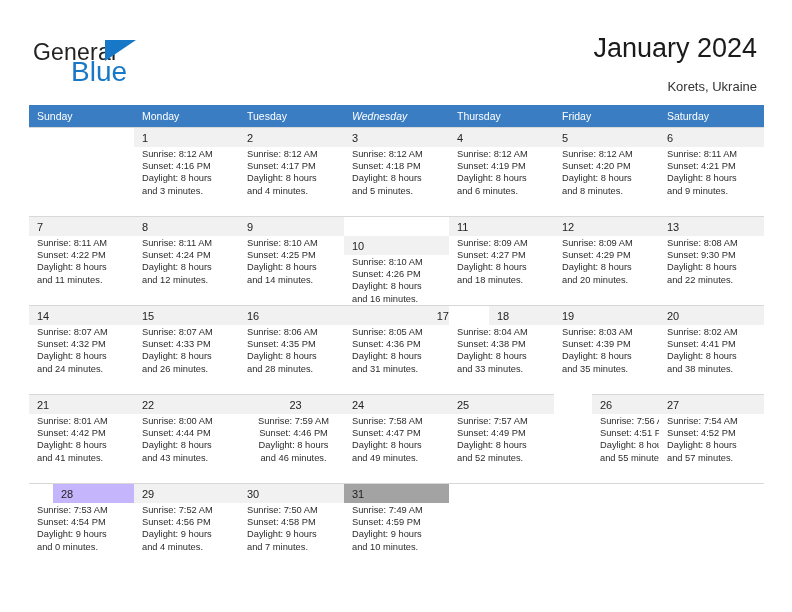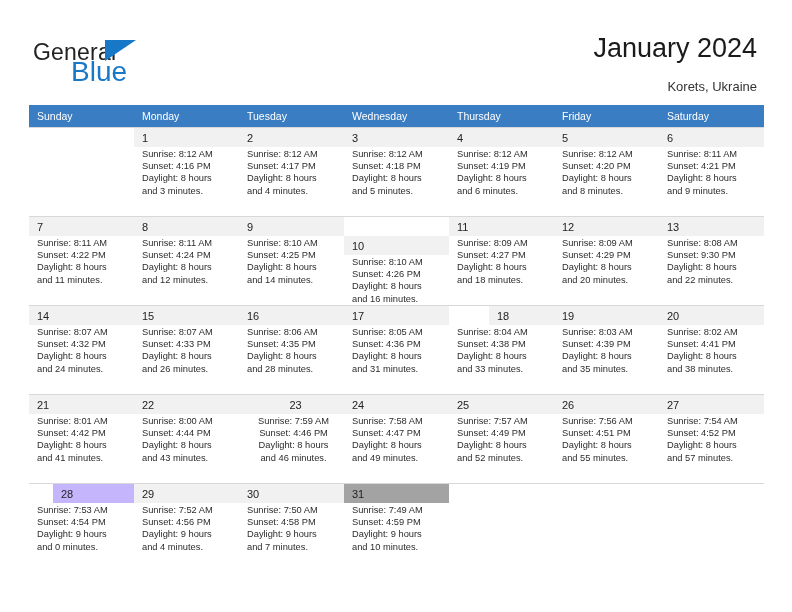--- a/index.html
+++ b/index.html
@@ -152,21 +152,21 @@
     <div class="title">January 2024</div>
     <div class="subtitle">Korets, Ukraine</div>
   </div>
 
   <table class="calendar">
     <thead>
       <tr>
         <th style="background: rgb(58, 125, 194);">Sunday</th>
         <th style="background: rgb(58, 125, 194);">Monday</th>
         <th style="background: rgb(58, 125, 194);">Tuesday</th>
-        <th style="background: rgb(58, 125, 194);">Wednesday</th>
+        <th style="background: rgb(58, 125, 194); font-style: italic;">Wednesday</th>
         <th style="background: rgb(58, 125, 194); margin-left: 29px;">Thursday</th>
         <th style="background: rgb(58, 125, 194);">Friday</th>
         <th style="background: rgb(58, 125, 194);">Saturday</th>
       </tr>
     </thead>
     <tbody>
         <tr>
           <td>
             <div class="cell empty"></div>
           </td>
@@ -345,21 +345,21 @@
               <div class="info">
                 <div>Sunrise: 8:06 AM</div>
                 <div>Sunset: 4:35 PM</div>
                 <div>Daylight: 8 hours</div>
                 <div>and 28 minutes.</div>
               </div>
             </div>
           </td>
           <td>
             <div class="cell weekshade" style="background: rgb(255, 255, 255);">
-              <div class="daynum" style="background: rgb(241, 241, 241); display: block;">17</div>
+              <div class="daynum" style="background: rgb(241, 241, 241); display: block; text-align: right;">17</div>
               <div class="info">
                 <div>Sunrise: 8:05 AM</div>
                 <div>Sunset: 4:36 PM</div>
                 <div>Daylight: 8 hours</div>
                 <div>and 31 minutes.</div>
               </div>
             </div>
           </td>
           <td>
             <div class="cell weekshade" style="background: rgb(255, 255, 255);">
@@ -445,21 +445,21 @@
               <div class="daynum" style="background: rgb(241, 241, 241); display: block;">25</div>
               <div class="info">
                 <div>Sunrise: 7:57 AM</div>
                 <div>Sunset: 4:49 PM</div>
                 <div>Daylight: 8 hours</div>
                 <div>and 52 minutes.</div>
               </div>
             </div>
           </td>
           <td>
-            <div class="cell weekshade" style="background: rgb(255, 255, 255);">
+            <div class="cell weekshade" style="background: rgb(255, 255, 255); margin-left: 38px;">
               <div class="daynum" style="background: rgb(241, 241, 241); display: block;">26</div>
               <div class="info">
                 <div>Sunrise: 7:56 AM</div>
                 <div>Sunset: 4:51 PM</div>
                 <div>Daylight: 8 hours</div>
                 <div>and 55 minutes.</div>
               </div>
             </div>
           </td>
           <td>

